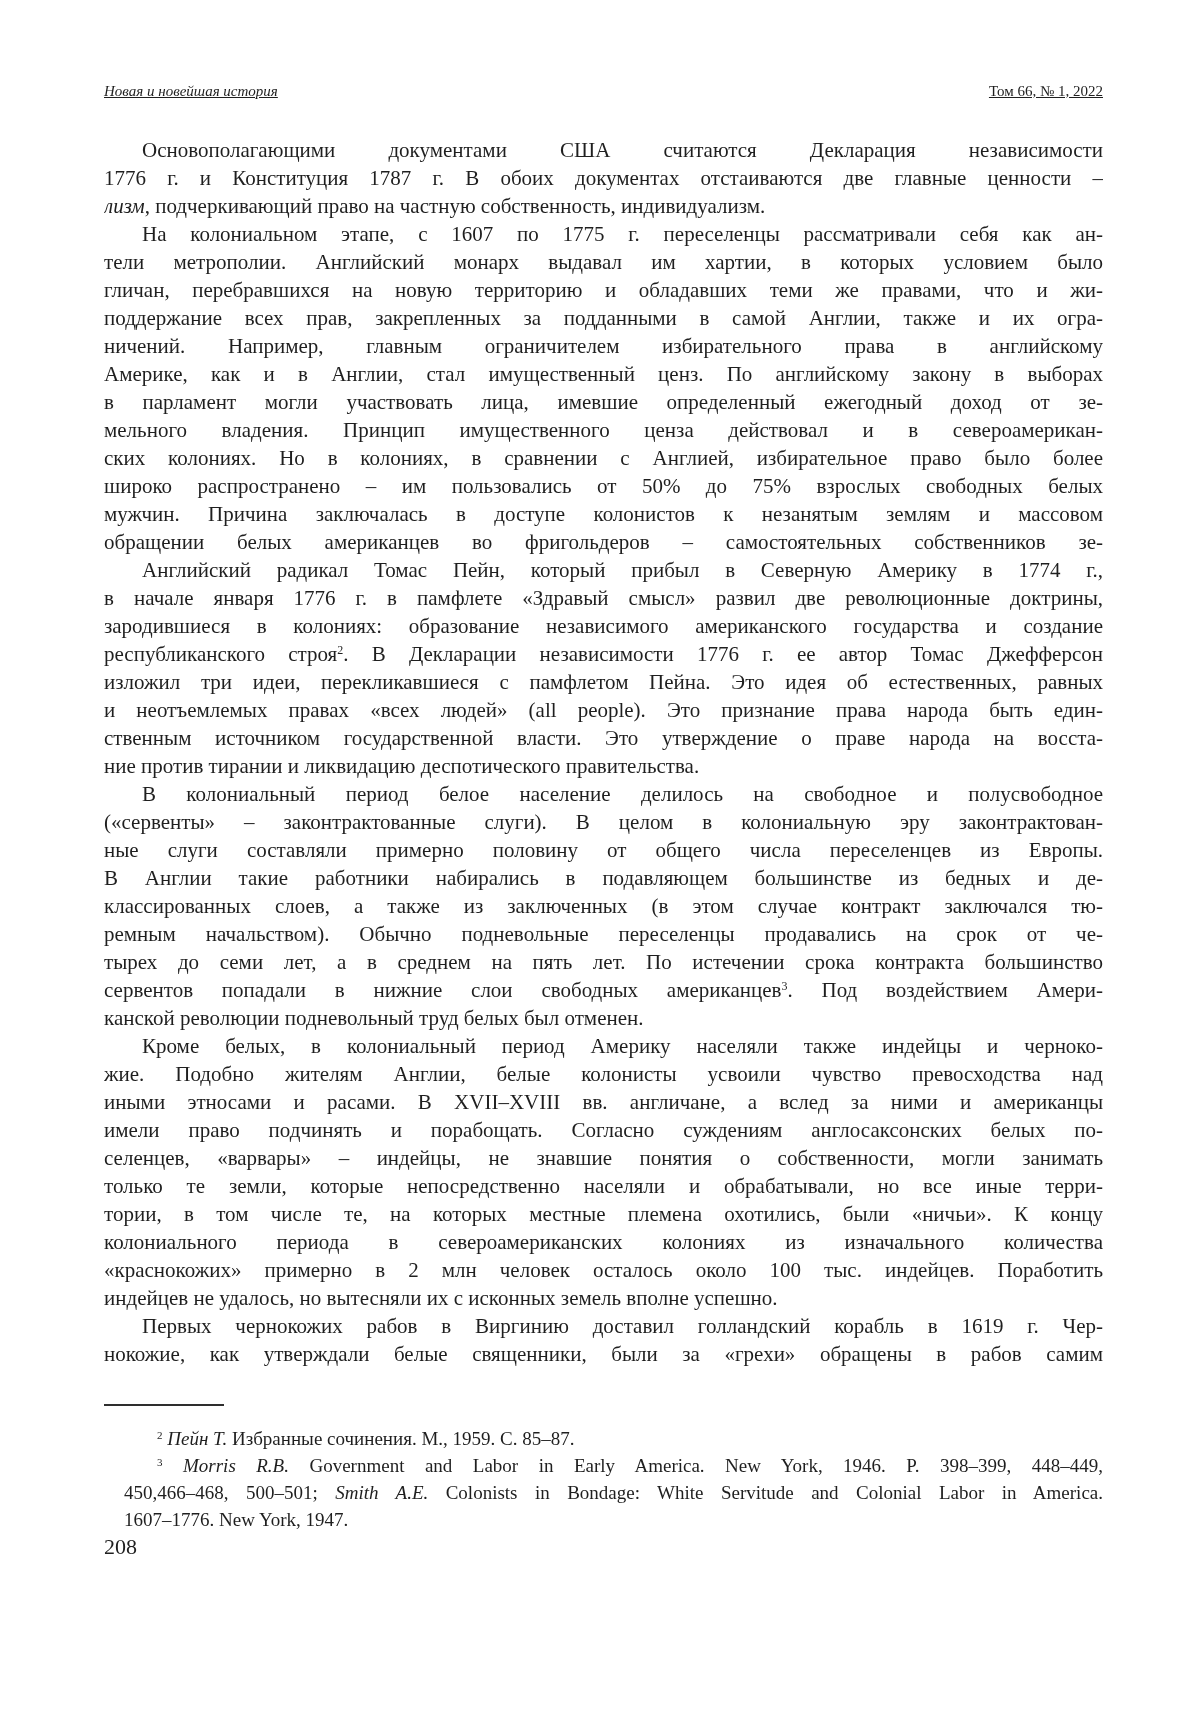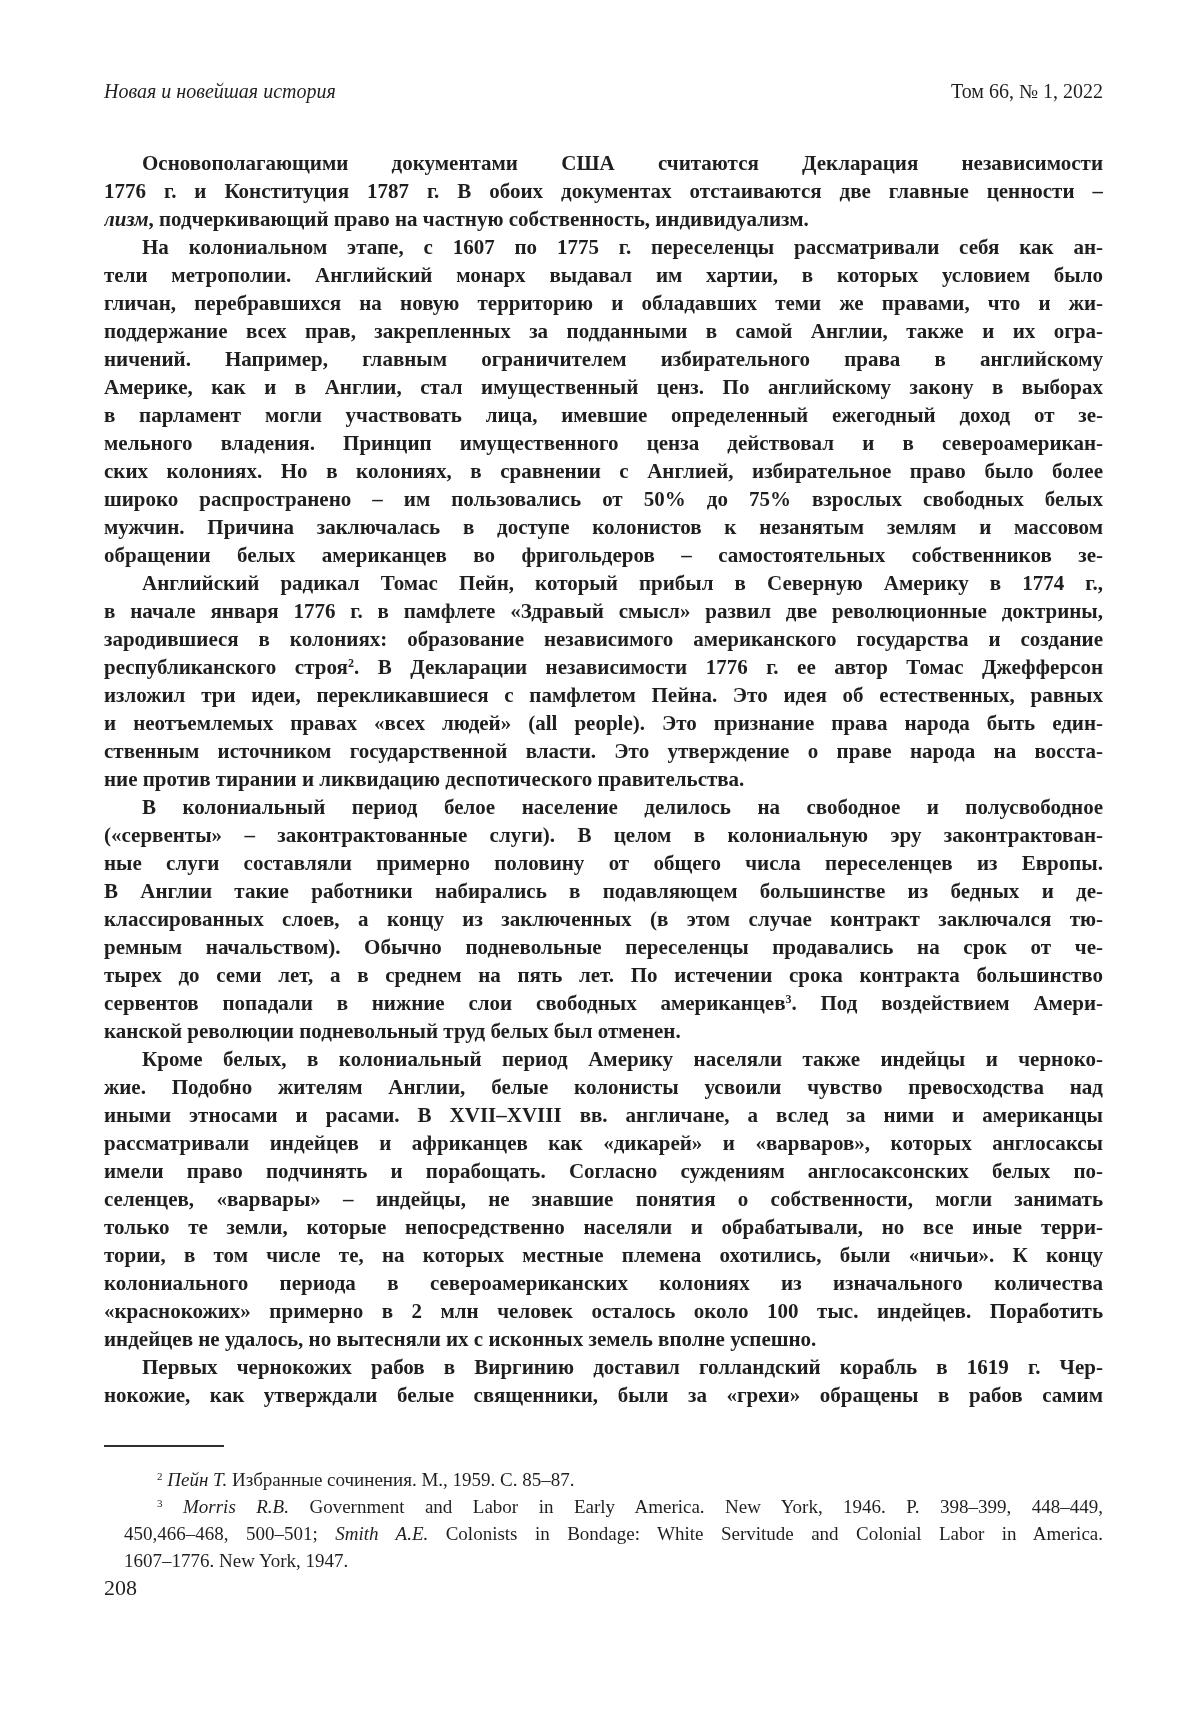--- a/index.html
+++ b/index.html
@@ -14,27 +14,28 @@
     overflow: hidden;
     box-sizing: border-box;
   }
   .content {
     padding: 78px 97px 0 104px;
   }
   .page-header {
     display: flex;
     justify-content: space-between;
     align-items: flex-start;
-    font-size: 20px;
+    font-size: 15px;
     line-height: 26px;
+    text-decoration: underline;
   }
   .journal-title { font-style: italic; }
   .issue-info { font-style: normal; }
 
-  .article-body { margin-top: 45px; font-weight: bold; }
+  .article-body { margin-top: 32px; }
   .para { margin: 0; }
   .line {
     font-size: 21px;
     line-height: 28px;
     height: 28px;
     text-align: justify;
     text-align-last: justify;
     overflow: hidden;
     white-space: nowrap;
   }
@@ -107,31 +108,30 @@
           <div class="line"><span>изложил три идеи, перекликавшиеся с памфлетом Пейна. Это идея об естественных, равных</span></div>
           <div class="line"><span>и неотъемлемых правах «всех людей» (all people). Это признание права народа быть един-</span></div>
           <div class="line"><span>ственным источником государственной власти. Это утверждение о праве народа на восста-</span></div>
           <div class="line last"><span>ние против тирании и ликвидацию деспотического правительства.</span></div>
         </div>
         <div class="para">
           <div class="line first"><span>В колониальный период белое население делилось на свободное и полусвободное</span></div>
           <div class="line"><span>(«сервенты» – законтрактованные слуги). В целом в колониальную эру законтрактован-</span></div>
           <div class="line"><span>ные слуги составляли примерно половину от общего числа переселенцев из Европы.</span></div>
           <div class="line"><span>В Англии такие работники набирались в подавляющем большинстве из бедных и де-</span></div>
-          <div class="line"><span>классированных слоев, а концу из заключенных (в этом случае контракт заключался тю-</span></div>
+          <div class="line"><span>классированных слоев, а также из заключенных (в этом случае контракт заключался тю-</span></div>
           <div class="line"><span>ремным начальством). Обычно подневольные переселенцы продавались на срок от че-</span></div>
           <div class="line"><span>тырех до семи лет, а в среднем на пять лет. По истечении срока контракта большинство</span></div>
           <div class="line"><span>сервентов попадали в нижние слои свободных американцев</span><span class="sup">3</span><span>. Под воздействием Амери-</span></div>
           <div class="line last"><span>канской революции подневольный труд белых был отменен.</span></div>
         </div>
         <div class="para">
           <div class="line first"><span>Кроме белых, в колониальный период Америку населяли также индейцы и черноко-</span></div>
           <div class="line"><span>жие. Подобно жителям Англии, белые колонисты усвоили чувство превосходства над</span></div>
           <div class="line"><span>иными этносами и расами. В XVII–XVIII вв. англичане, а вслед за ними и американцы</span></div>
-          <div class="line"><span>рассматривали индейцев и африканцев как «дикарей» и «варваров», которых англосаксы</span></div>
           <div class="line"><span>имели право подчинять и порабощать. Согласно суждениям англосаксонских белых по-</span></div>
           <div class="line"><span>селенцев, «варвары» – индейцы, не знавшие понятия о собственности, могли занимать</span></div>
           <div class="line"><span>только те земли, которые непосредственно населяли и обрабатывали, но все иные терри-</span></div>
           <div class="line"><span>тории, в том числе те, на которых местные племена охотились, были «ничьи». К концу</span></div>
           <div class="line"><span>колониального периода в североамериканских колониях из изначального количества</span></div>
           <div class="line"><span>«краснокожих» примерно в 2 млн человек осталось около 100 тыс. индейцев. Поработить</span></div>
           <div class="line last"><span>индейцев не удалось, но вытесняли их с исконных земель вполне успешно.</span></div>
         </div>
         <div class="para">
           <div class="line first"><span>Первых чернокожих рабов в Виргинию доставил голландский корабль в 1619 г. Чер-</span></div>

